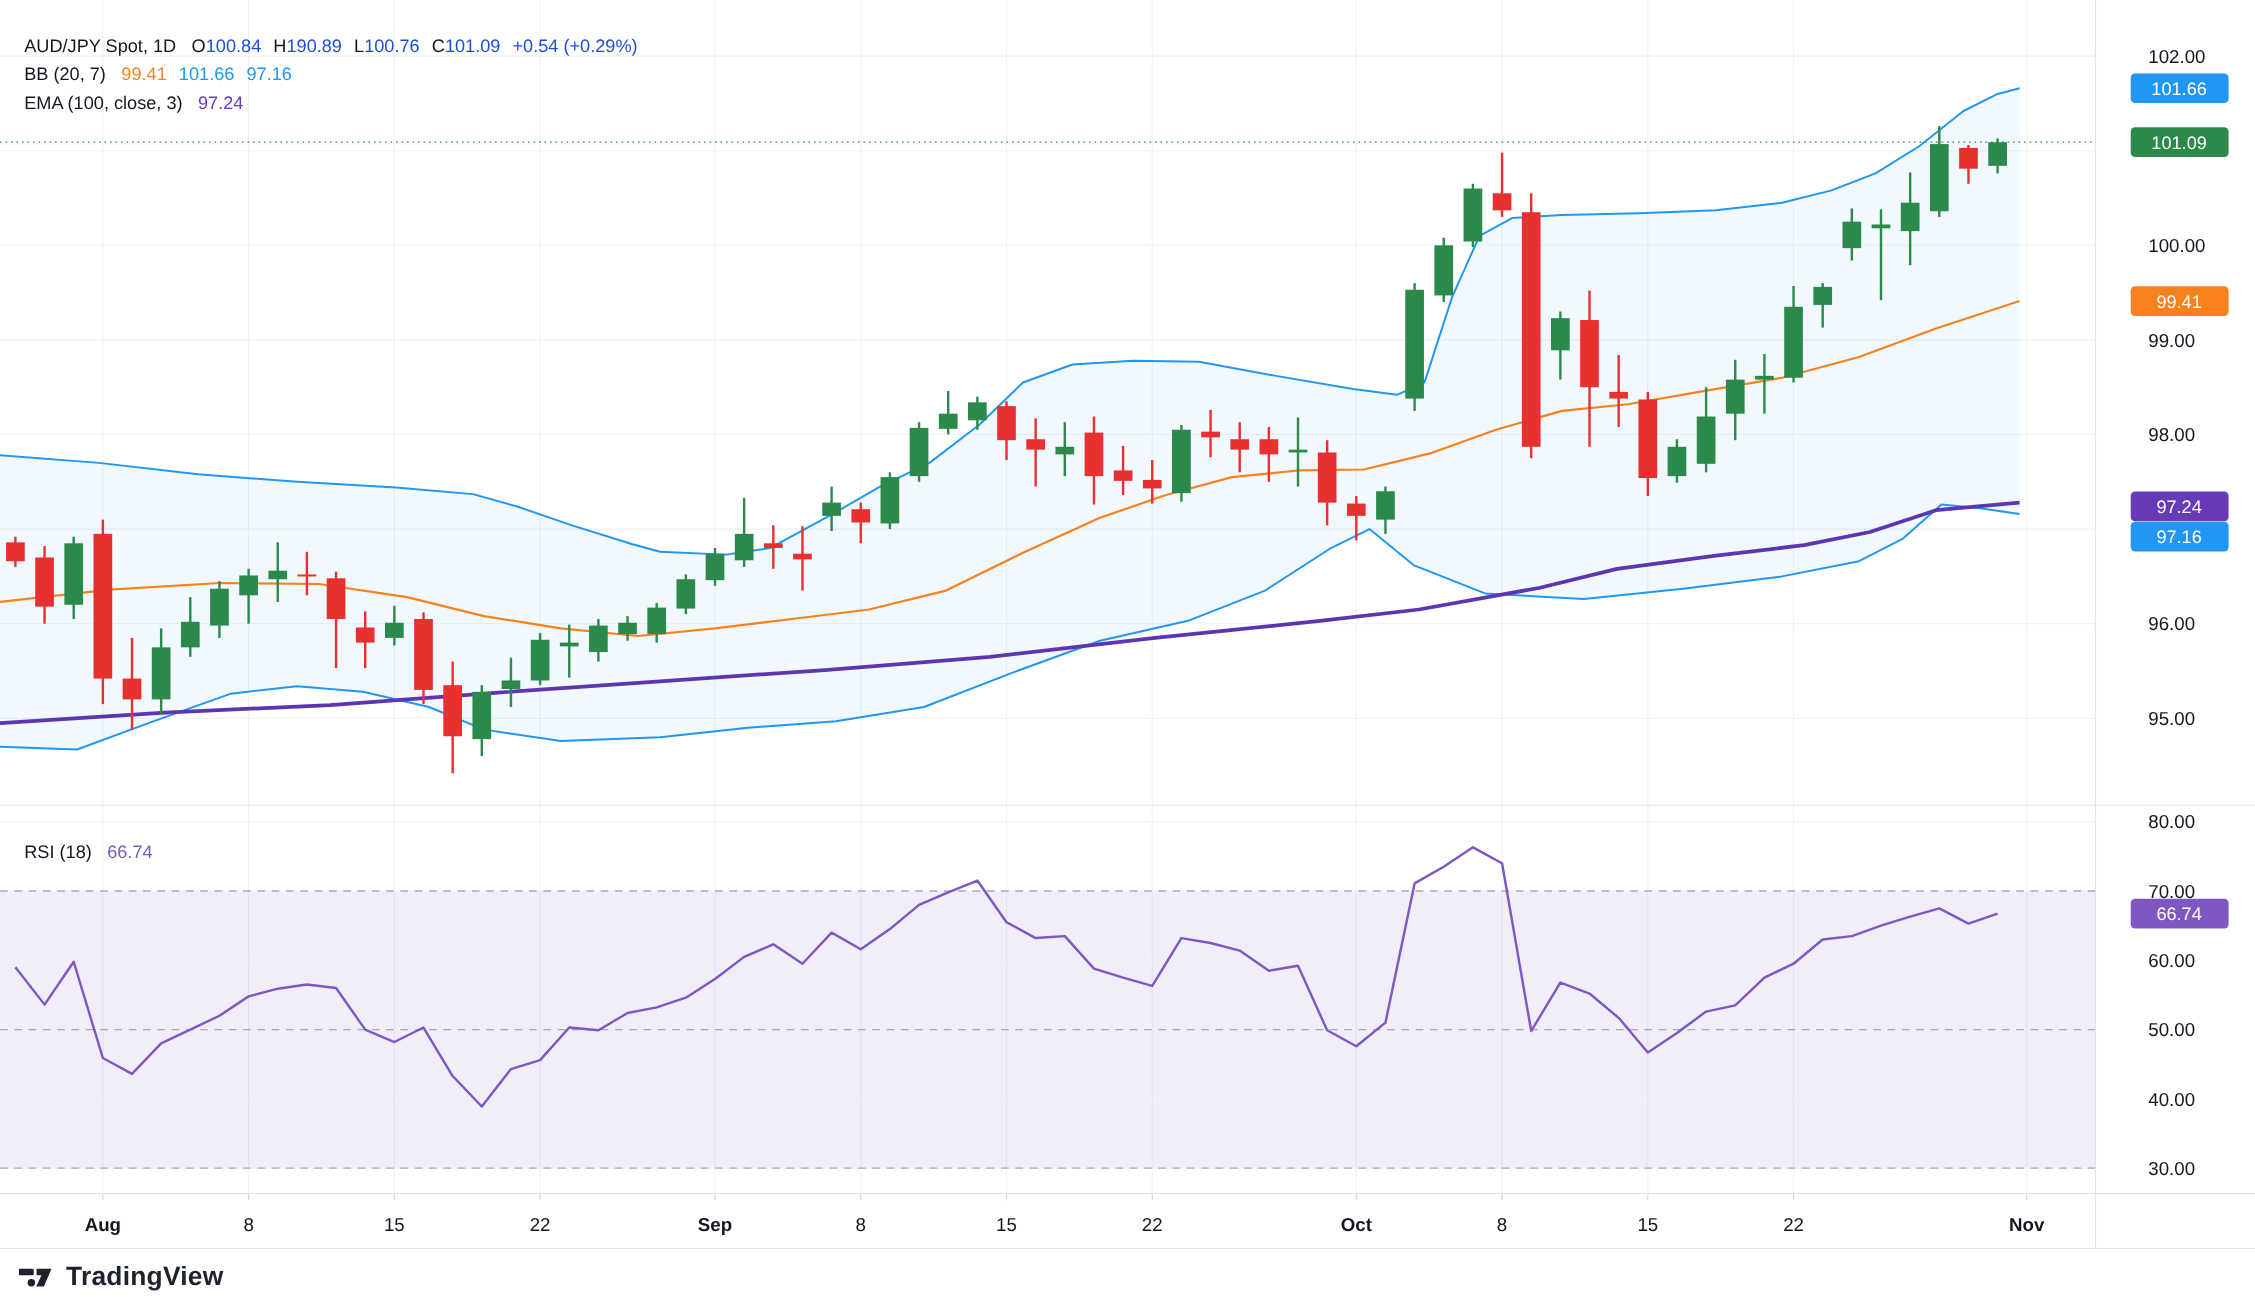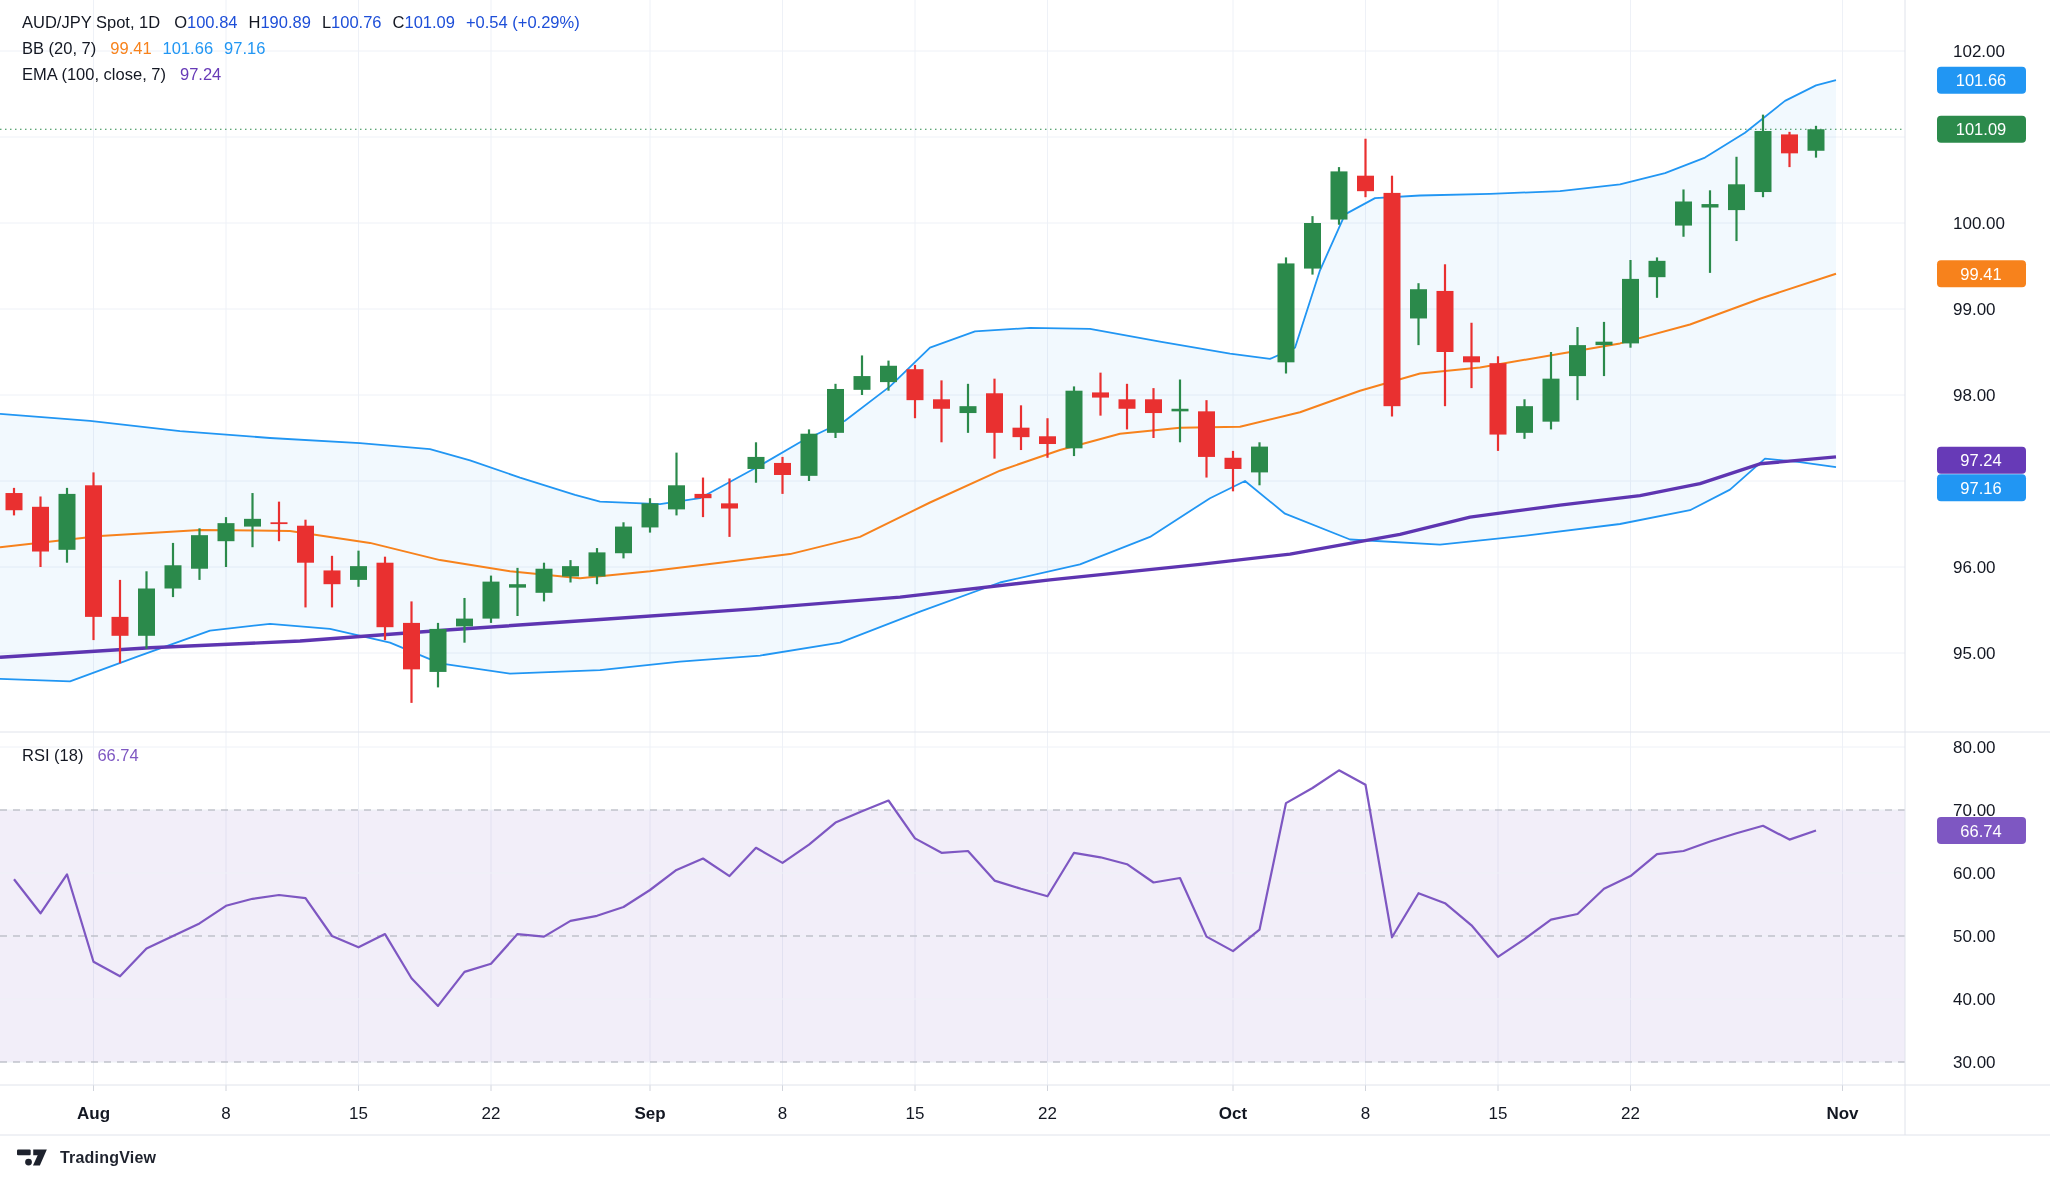--- a/index.html
+++ b/index.html
@@ -1,30 +1,30 @@
 <!DOCTYPE html>
 <html><head>
 <meta charset="utf-8">
 <style>
   html,body{margin:0;padding:0;background:#fff;}
   .root{position:relative;width:2050px;height:1191px;background:#ffffff;
         font-family:"Liberation Sans",sans-serif;overflow:hidden;}
   #chart-svg{position:absolute;left:0;top:0;}
   .legend{position:absolute;left:22px;display:flex;align-items:flex-end;
-          font-size:16.5px;font-weight:500;color:#131722;white-space:nowrap;}
+          font-size:16.5px;font-weight:500;color:#131722;white-space:nowrap;margin-top:20px;}
   .legend .sp{margin-right:11px;}
   .legend .tt{margin-right:14px;}
   .lg-green{color:#1d4ed8;}
   .lg-orange{color:#f7821c;}
   .lg-blue{color:#2196f3;}
   .lg-purple{color:#673ab7;}
   .lg-rsi{color:#7e57c2;}
   .pair b{font-weight:500;color:#131722;}
   .footer{position:absolute;left:17px;top:1147px;display:flex;align-items:center;gap:9px;}
-  .footer .brand-text{font-size:16px;font-weight:600;color:#1e222d;letter-spacing:.2px;}
+  .footer .brand-text{font-size:24px;font-weight:600;color:#1e222d;letter-spacing:.2px;}
 </style>
 </head>
 <body>
 
 <div class="root">
 
   <svg id="chart-svg" width="2050" height="1191" viewBox="0 0 2050 1191">
       <g>
         <line x1="93.5" y1="0" x2="93.5" y2="1085" stroke="#eef1f7" stroke-width="1"></line>
         <line x1="93.5" y1="1085" x2="93.5" y2="1091" stroke="#d1d4dc" stroke-width="1"></line>
@@ -292,21 +292,21 @@
     <span class="pair sp"><b>C</b><span class="lg-green">101.09</span></span>
     <span class="lg-green">+0.54 (+0.29%)</span>
   </div>
   <div class="legend" style="top:39px">
     <span class="tt">BB (20, 7)</span>
     <span class="sp lg-orange">99.41</span>
     <span class="sp lg-blue">101.66</span>
     <span class="sp lg-blue">97.16</span>
   </div>
   <div class="legend" style="top:65px">
-    <span class="tt">EMA (100, close, 7)</span>
+    <span class="tt">EMA (100, close, 3)</span>
     <span class="sp lg-purple">97.24</span>
   </div>
 
   <div class="legend" style="top:746px">
     <span class="tt">RSI (18)</span>
     <span class="sp lg-rsi">66.74</span>
   </div>
 
   <div class="footer">
     <svg width="34" height="21" viewBox="0 0 36 22">

